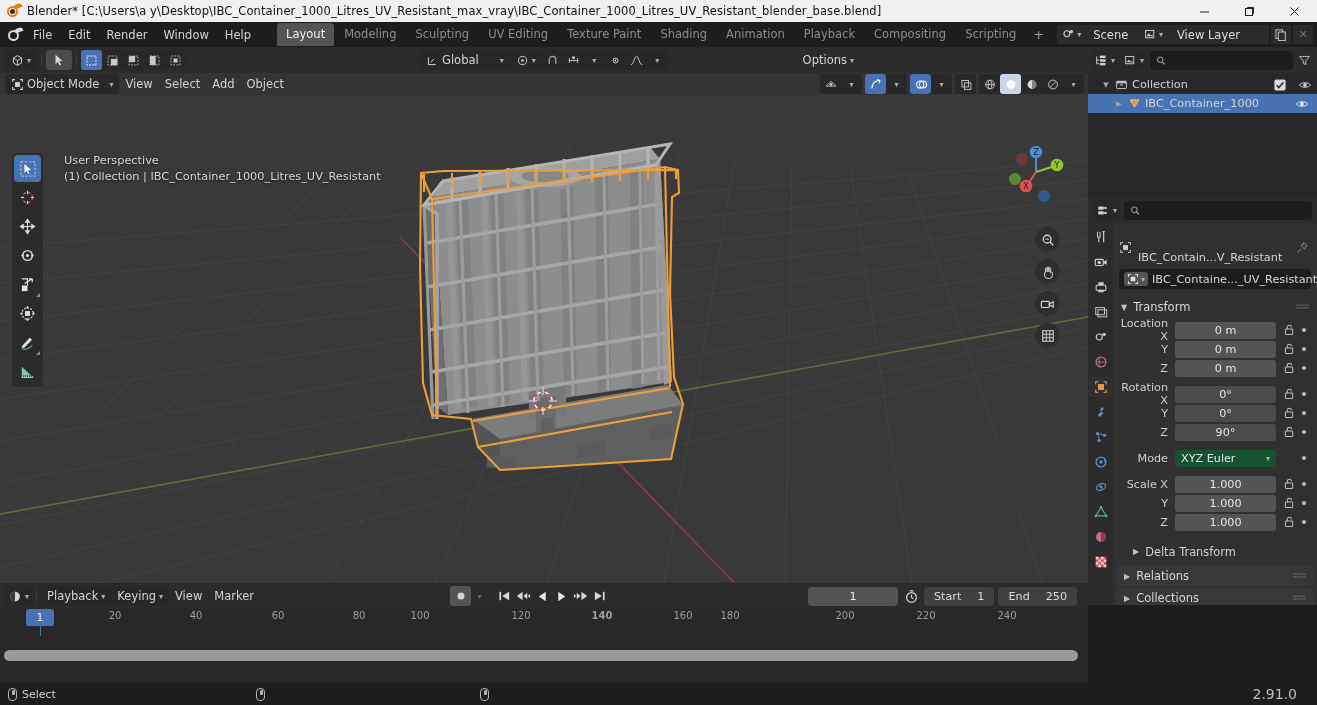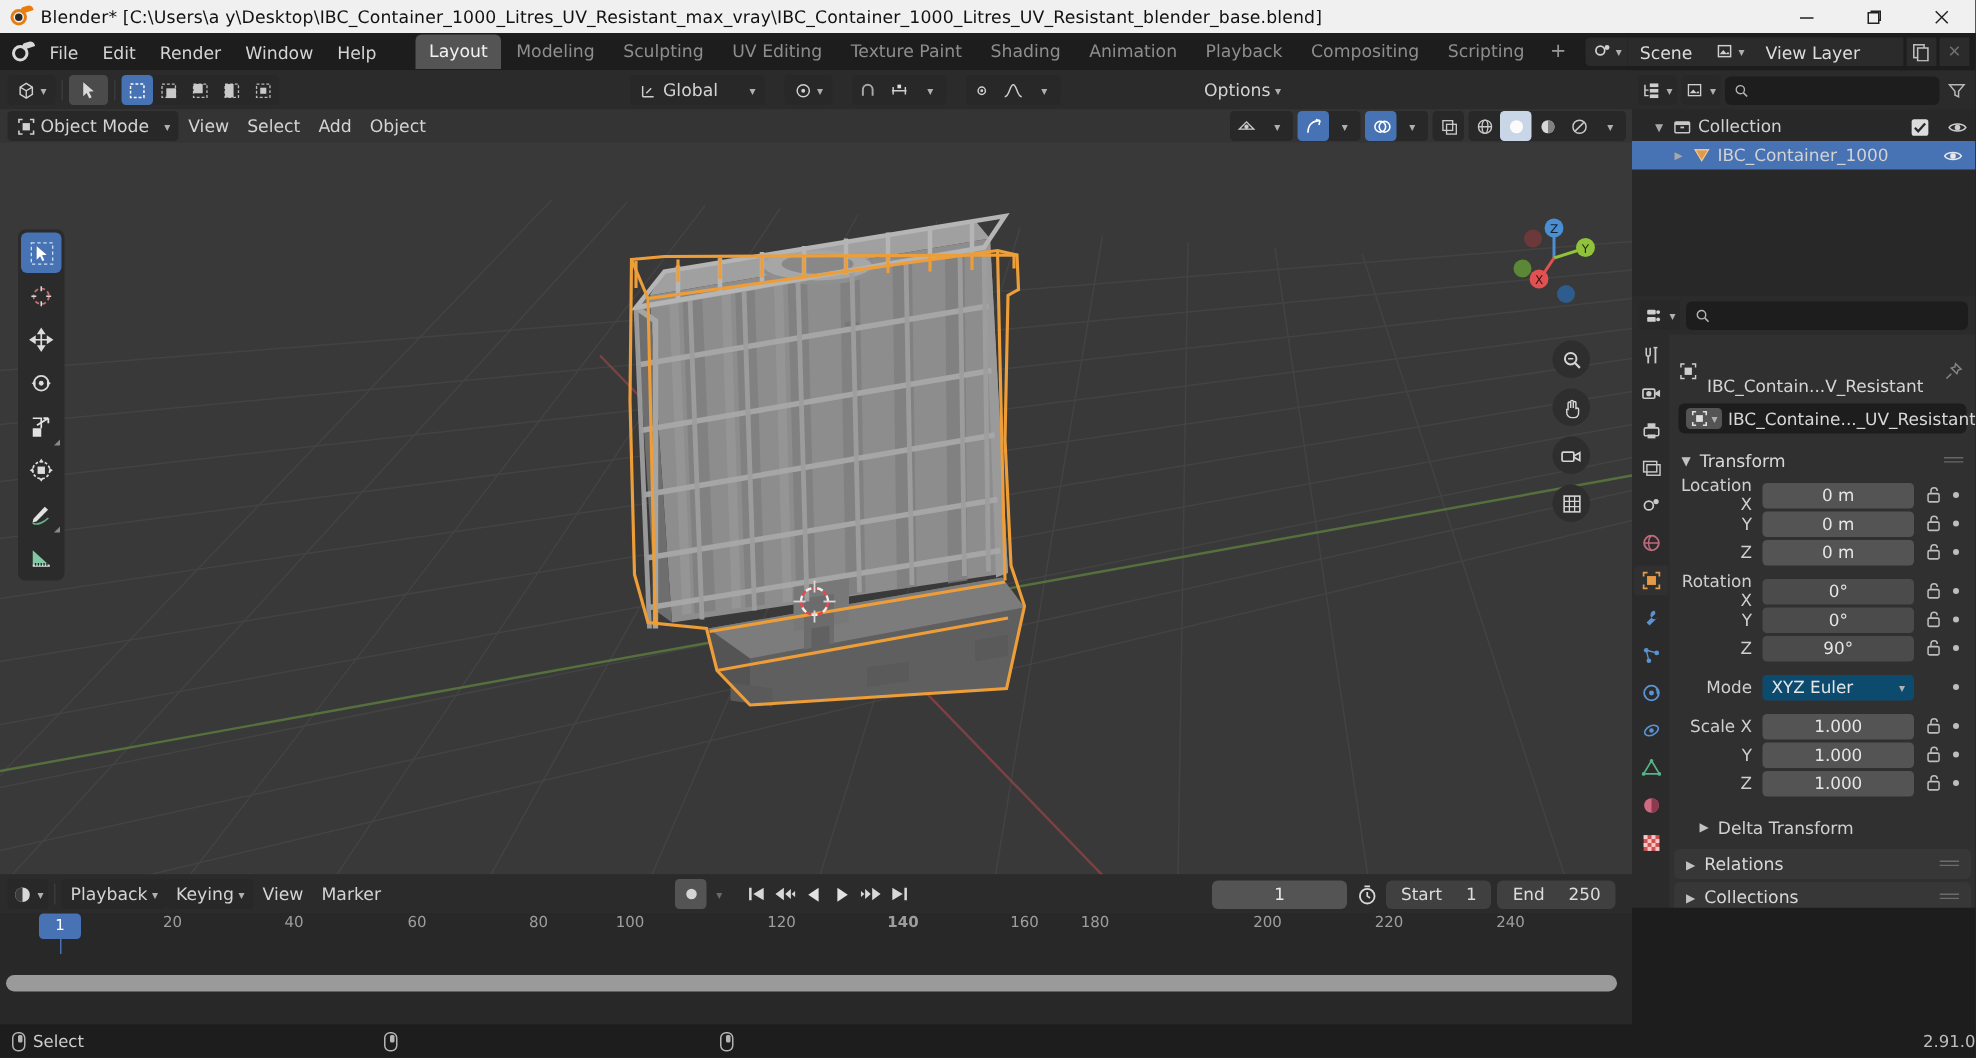--- a/index.html
+++ b/index.html
@@ -222,21 +222,21 @@
   .row .lbl {
     width:62px; text-align:right; font-size:11.2px; color:#cfcfcf; padding-right:7px;
   }
   .row .val {
     flex:1; height:17px; background:#545454; border-radius:3px;
     display:flex; align-items:center; justify-content:center;
     font-size:11.2px; color:#e6e6e6;
   }
   .row .val.dark { background:#4b4b4b; }
   .row .val.sel-dropdown {
-    background:#0c4a6e; justify-content:flex-start; padding:0 6px; position:relative;
+    background:#14532d; justify-content:flex-start; padding:0 6px; position:relative;
   }
   .row .lock { width:16px; display:flex; align-items:center; justify-content:center; margin-left:5px; }
   .row .anim { width:14px; display:flex; align-items:center; justify-content:center; }
   .row .anim i { width:4px; height:4px; background:#bdbdbd; border-radius:50%; display:block; }
   .gap { height:7px; }
   .subpanel { display:flex; align-items:center; gap:6px; height:19px; padding-left:20px; font-size:11.4px; color:#d0d0d0; }
 
   
   .timeline { position:absolute; left:0; top:583px; width:1088px; height:100px; background:#282828; }
   .tl-header {
@@ -272,21 +272,21 @@
   
   .statusbar {
     position:absolute; left:0; bottom:0; width:1317px; height:22px;
     background:#1d1d1d; display:flex; align-items:center; padding-left:8px;
   }
   .mouse-icon { width:9px; height:13px; border:1px solid #b4b4b4; border-radius:4px; position:relative; }
   .mouse-icon i { position:absolute; left:3px; top:1px; width:3px; height:5px; background:#b4b4b4; border-radius:1px; }
   .mouse-icon.right i { left:auto; right:1px; width:3px; }
   .mouse-icon.mid i { left:3px; background:#b4b4b4; }
   .status-item { display:flex; align-items:center; gap:5px; font-size:11px; color:#cfcfcf; }
-  .ver { position:absolute; right:0; font-size:11px; color:#bdbdbd; }
+  .ver { position:absolute; right:20px; font-size:14px; color:#bdbdbd; }
 
   .sep-v { width:1px; height:14px; background:#3a3a3a; margin:0 4px; }
   svg { display:block; }
 </style>
 </head>
 <body>
 
 <div class="app">
 
   <div class="titlebar">
@@ -557,21 +557,21 @@
                 <rect x="2.5" y="2.5" width="7" height="11" fill="#c9c9c9"></rect>
               </svg>
           </div>
           <div class="gi">
             <svg width="13" height="13" viewBox="0 0 16 16">
                 <rect x="2.5" y="2.5" width="11" height="11" fill="none" stroke="#b8b8b8" stroke-width="1.1" stroke-dasharray="2.4 1.6"></rect>
                 <rect x="5.5" y="5.5" width="5" height="5" fill="#c9c9c9"></rect>
               </svg>
           </div>
         </div>
-        <div style="position:absolute; left:420px; display:flex; align-items:flex-start; gap:13px;">
+        <div style="position:absolute; left:420px; display:flex; align-items:flex-start; gap:0;">
           <div class="hbtn boxed">
             <svg width="13" height="13" viewBox="0 0 16 16">
                 <path d="M3 13 V4 M3 13 H12" stroke="#cfcfcf" stroke-width="1.2" fill="none"></path>
                 <path d="M6 10 L10 6" stroke="#cfcfcf" stroke-width="1.2"></path>
               </svg>
             <span>Global</span>
             <span class="caret" style="margin-left:18px;">▾</span>
           </div>
           <div class="hbtn boxed">
             <svg width="13" height="13" viewBox="0 0 16 16">
@@ -700,20 +700,24 @@
                   <path d="M4.4 11.6 L11.6 4.4" stroke="#cacaca" stroke-width="1.2"></path>
                 </svg>
             </div>
             <div class="gi">
                 <span class="caret">▾</span>
               </div>
           </div>
         </div>
       </div>
 
+      <div class="vp-info">
+        <div>User Perspective</div>
+        <div>(1) Collection | IBC_Container_1000_Litres_UV_Resistant</div>
+      </div>
 
       <div class="tools">
         <div class="tool sel">
           <svg width="16" height="16" viewBox="0 0 18 18">
               <rect x="1" y="1" width="16" height="16" fill="none" stroke="#cfe0f5" stroke-width="1" stroke-dasharray="2.5 2"></rect>
               <path d="M5 3.5 L12.5 10 L9 10.4 L10.8 14 L9.3 14.7 L7.6 11 L5 13.6 Z" fill="#fff"></path>
             </svg>
         </div>
         <div class="tool">
           <svg width="17" height="17" viewBox="0 0 18 18">

